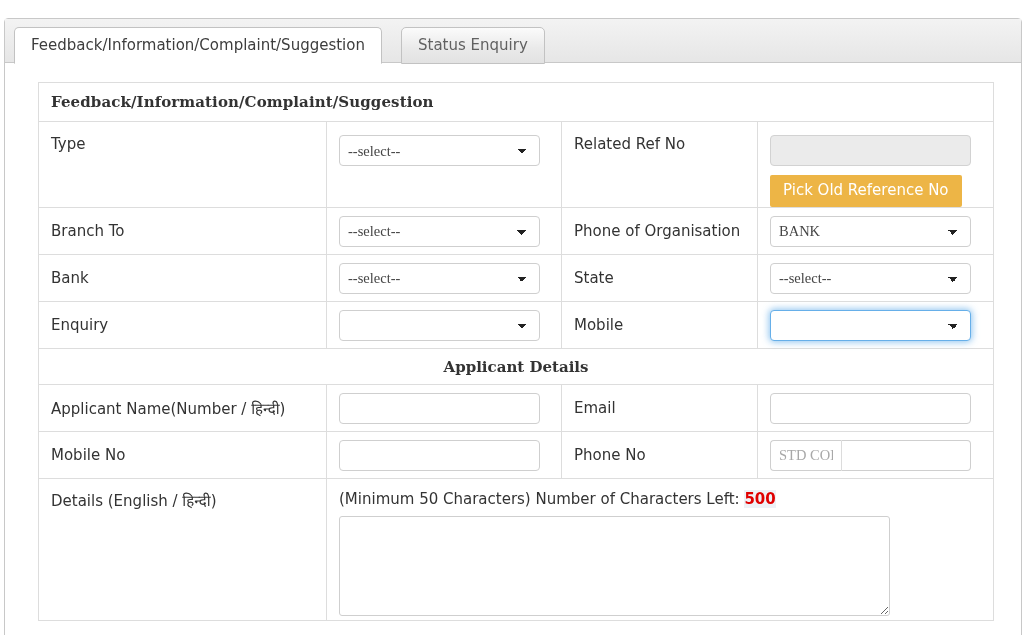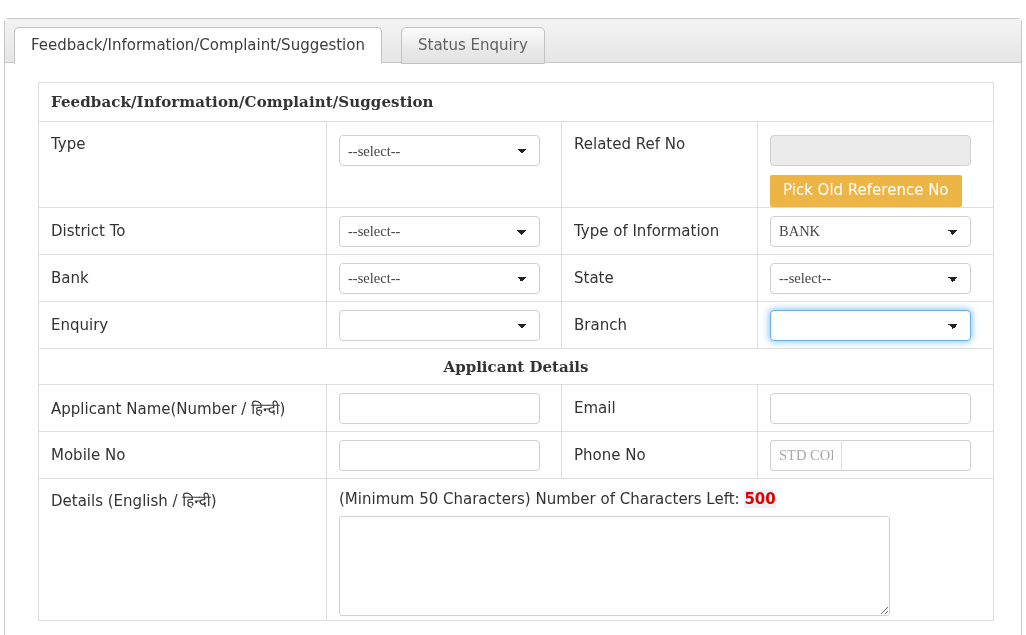--- a/index.html
+++ b/index.html
@@ -259,27 +259,27 @@
             </select>
           </td>
           <td class="label-top">Related Ref No</td>
           <td class="label-top">
             <input class="ctl disabled-input" type="text" disabled="" value="" style="">
             <button class="pick-btn" type="button">Pick Old Reference No</button>
           </td>
         </tr>
 
         <tr class="row-std">
-          <td>District To</td>
+          <td>Branch To</td>
           <td>
             <select class="ctl">
               <option>--select--</option>
             </select>
           </td>
-          <td>Type of Information</td>
+          <td>Phone of Organisation</td>
           <td>
             <select class="ctl wide">
               <option>BANK</option>
             </select>
           </td>
         </tr>
 
         <tr class="row-std">
           <td>Bank</td>
           <td>
@@ -295,21 +295,21 @@
           </td>
         </tr>
 
         <tr class="row-std">
           <td>Enquiry</td>
           <td>
             <select class="ctl">
               <option></option>
             </select>
           </td>
-          <td>Branch</td>
+          <td>Mobile</td>
           <td>
             <select class="ctl wide focused">
               <option></option>
             </select>
           </td>
         </tr>
 
         <tr>
           <td class="section-cell" colspan="4">Applicant Details</td>
         </tr>

